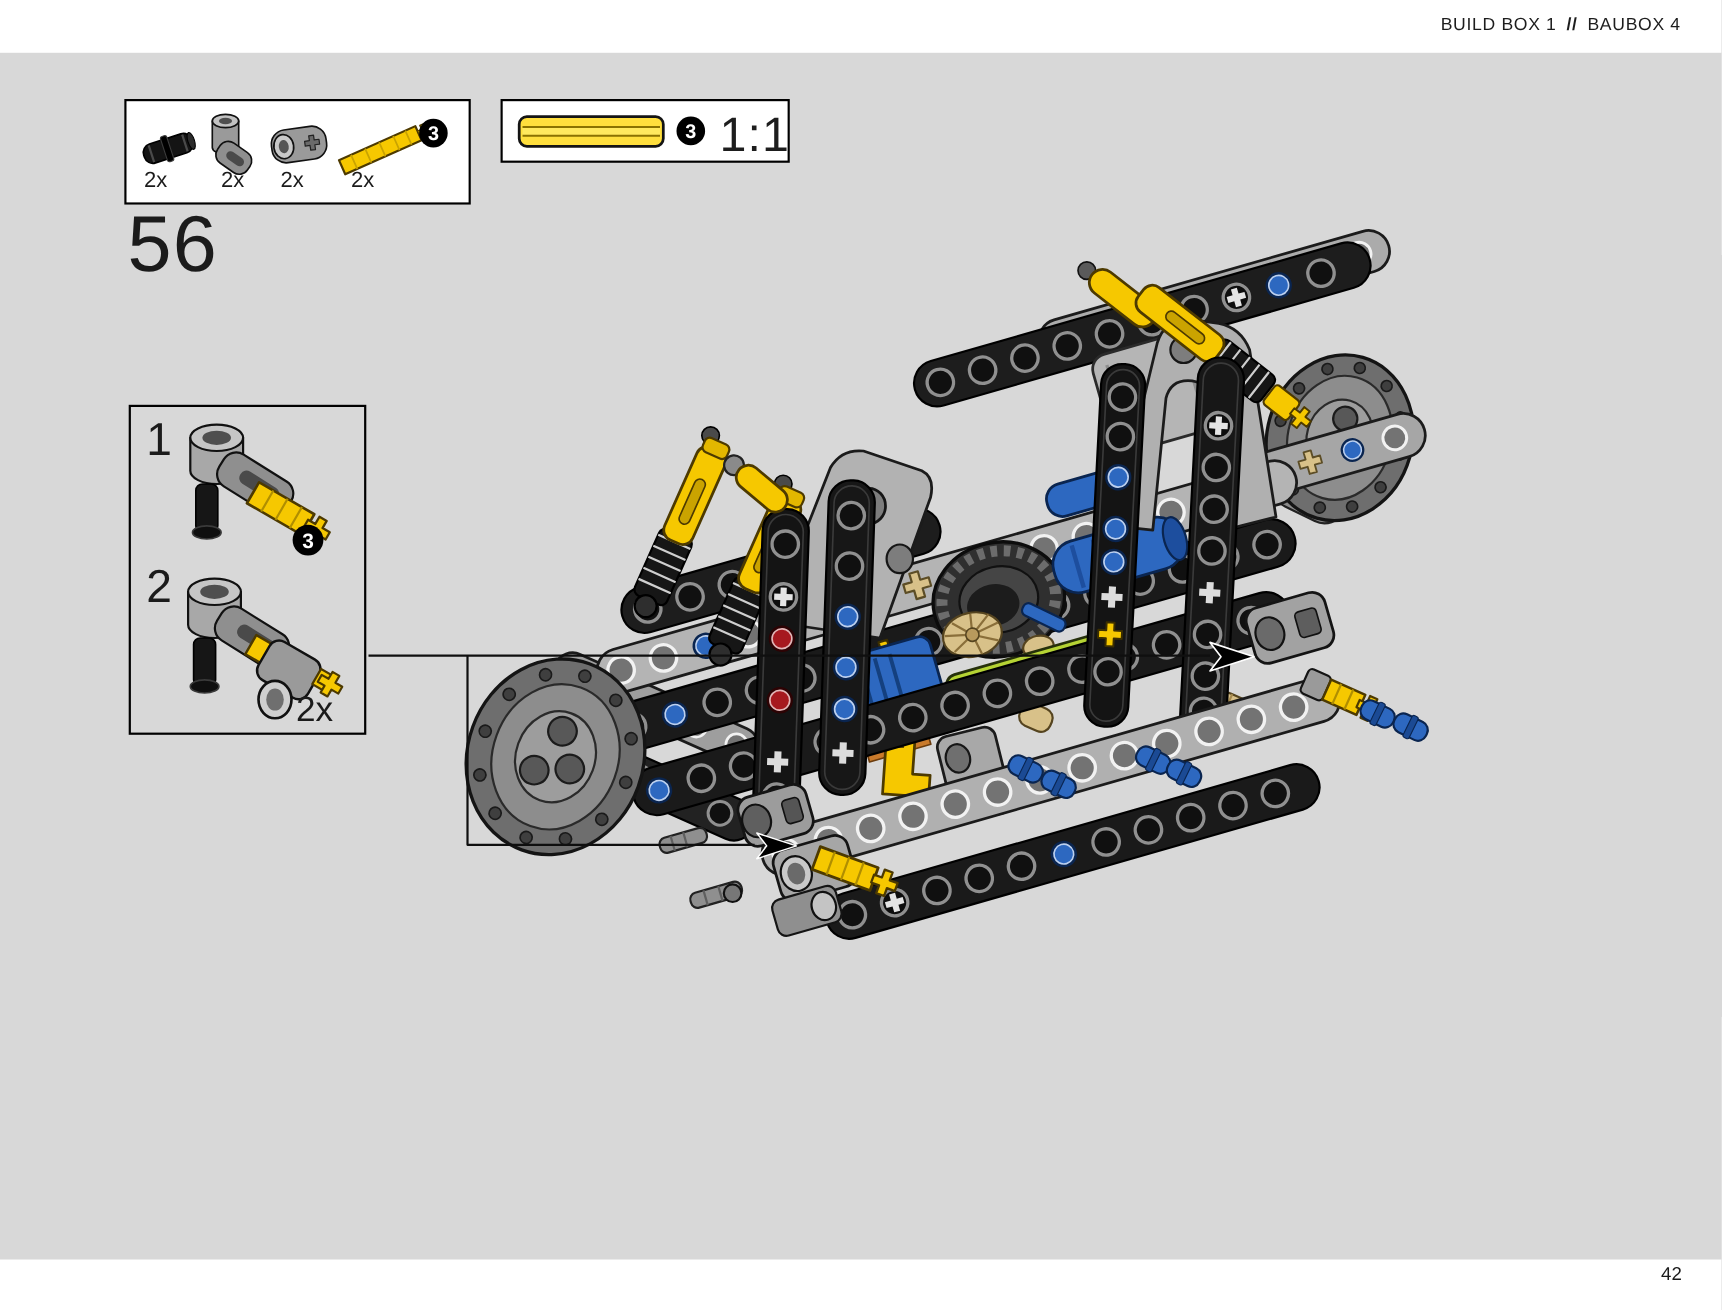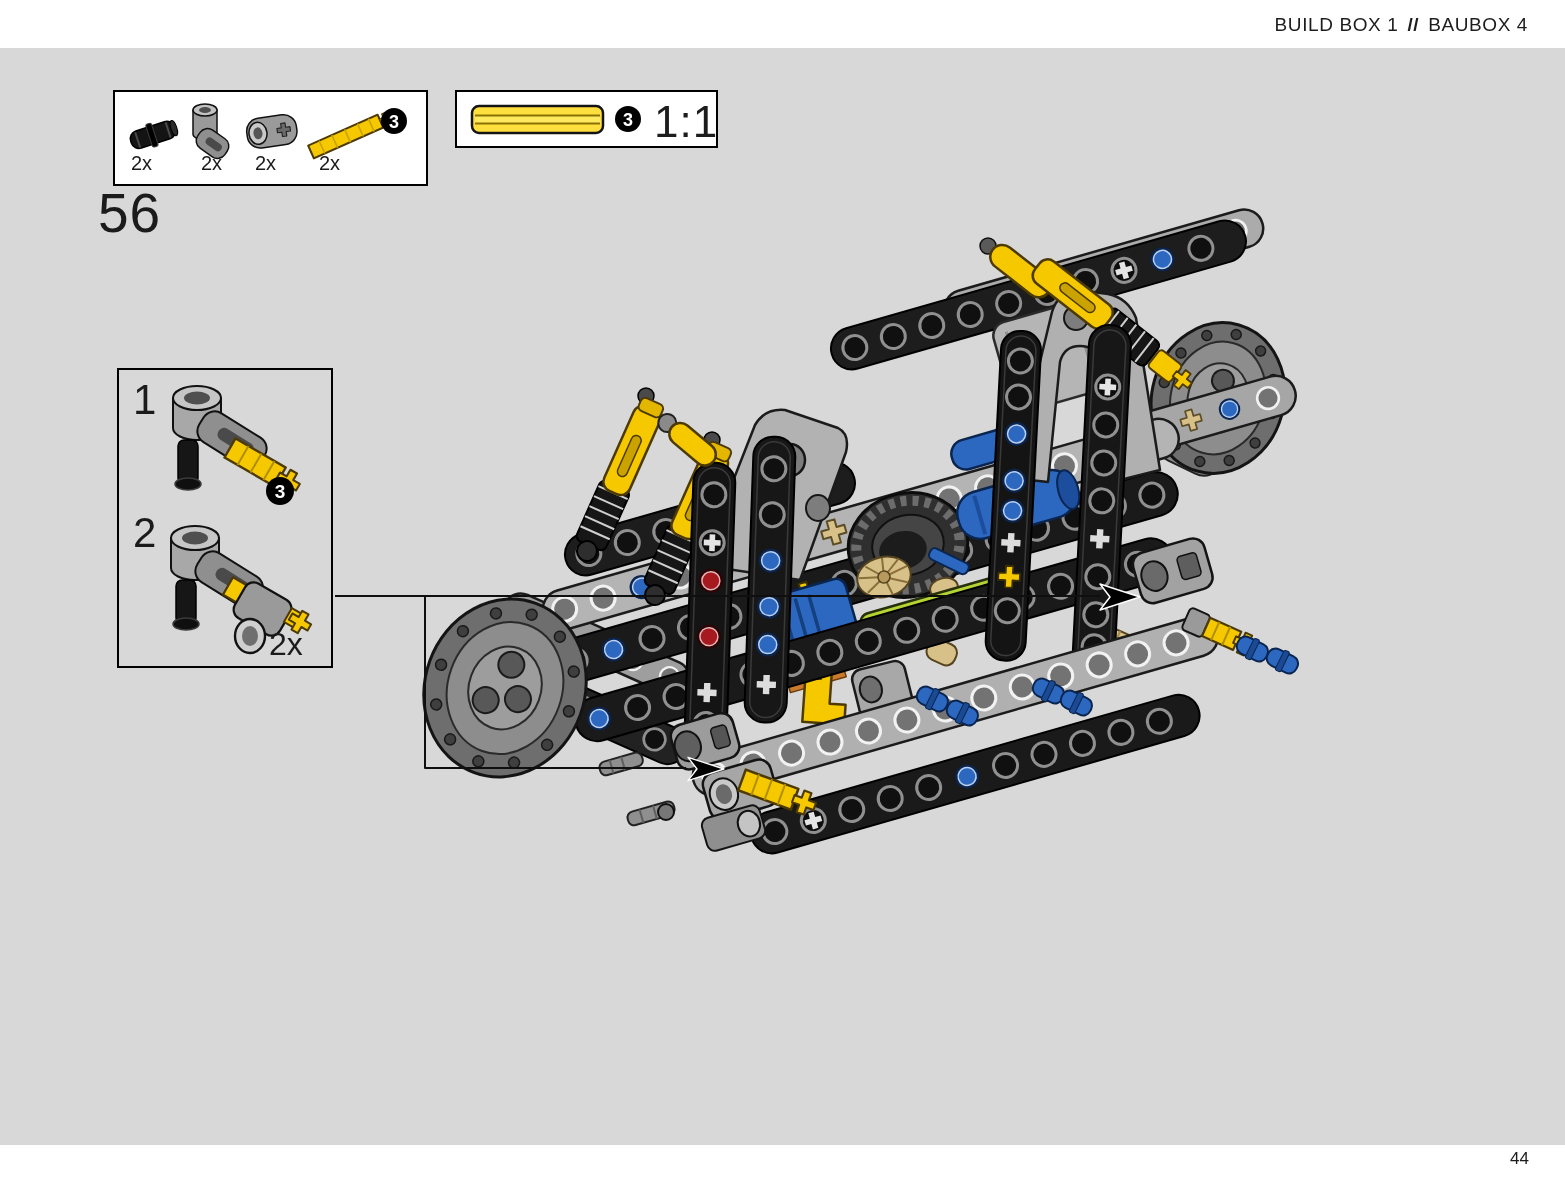--- a/index.html
+++ b/index.html
@@ -1,22 +1,22 @@
 <!DOCTYPE html>
 <html><head>
 <meta charset="utf-8">
 <style>
   html,body{margin:0;padding:0;}
   body{width:1565px;height:1191px;position:relative;background:#fff;
        font-family:"Liberation Sans",sans-serif;overflow:hidden;color:#1b1b1b;}
   .gray-band{position:absolute;left:0;top:48px;width:1565px;height:1097px;background:#d8d8d8;}
-  .hdr{position:absolute;top:14px;right:37px;font-size:19px;letter-spacing:.6px;
+  .hdr{position:absolute;top:14px;right:37px;font-size:16px;letter-spacing:.6px;
        display:flex;gap:9px;align-items:baseline;color:#1d1d1d;}
   .hdr .sep{font-weight:bold;}
-  .stepnum{position:absolute;left:98px;top:186px;font-size:55px;line-height:1;
+  .stepnum{position:absolute;left:116px;top:186px;font-size:72px;line-height:1;
            letter-spacing:1px;color:#1b1b1b;}
   .pagenum{position:absolute;top:1149px;right:36px;font-size:17px;color:#1b1b1b;}
   .box{position:absolute;border:2px solid #000;background:#fff;}
   #partsBox{left:113px;top:90px;width:311px;height:92px;}
   #scaleBox{left:455px;top:90px;width:259px;height:54px;}
   #subBox{left:117px;top:368px;width:212px;height:296px;background:transparent;}
   .box svg{display:block;}
   #mainArt{position:absolute;left:0;top:0;width:1565px;height:1191px;}
   svg{shape-rendering:geometricPrecision;}
   svg *{stroke-linejoin:round;}
@@ -598,13 +598,13 @@
   </g>
 
   <g stroke="#0f0f0f" stroke-width="2" fill="none">
     <path d="M335,596 H1100"></path>
     <path d="M425,596 V768 H686"></path>
   </g>
   <use href="#arrowR" transform="translate(1140,597)" fill="#000" stroke="#fff" stroke-width="1.5"></use>
   <use href="#arrowR" transform="translate(724,769) scale(.9)" fill="#000" stroke="#fff" stroke-width="1.5"></use>
 </svg>
 
-<div class="pagenum">44</div>
+<div class="pagenum">42</div>
 
 </body></html>

